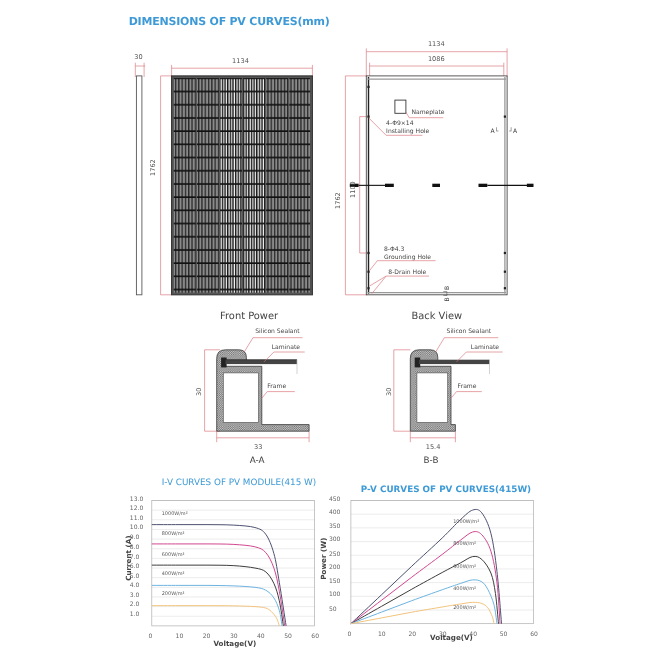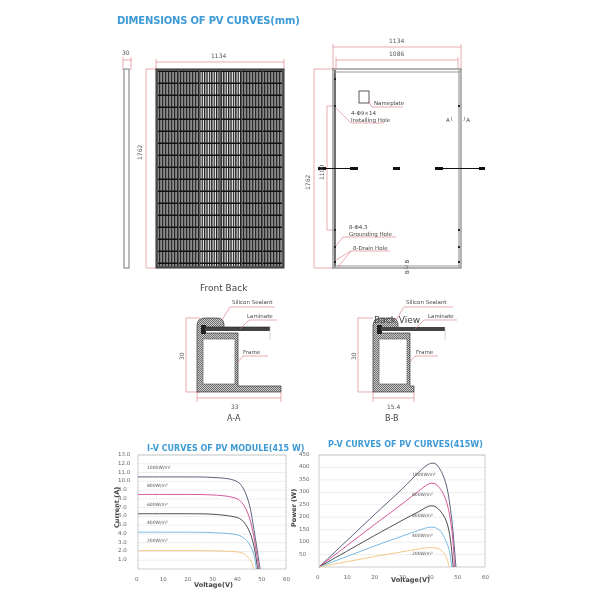--- a/index.html
+++ b/index.html
@@ -197,52 +197,52 @@
         <path d="M319,567 C323.6111111111111,564.3866666666667 337.44444444444446,556.5466666666667 346.6666666666667,551.32 C355.8888888888889,546.0933333333334 365.1111111111111,540.7837037037037 374.3333333333333,535.64 C383.55555555555554,530.4962962962962 394.6222222222222,524.44 402,520.4577777777778 C409.3777777777778,516.4755555555555 413.98888888888894,514.1525925925926 418.6,511.74666666666667 C423.2111111111111,509.3407407407407 426.43888888888887,506.5614814814815 429.66666666666663,506.02222222222224 C432.8944444444444,505.482962962963 435.20000000000005,506.02222222222224 437.9666666666667,508.5111111111111 C440.73333333333335,511 444.19166666666666,515.7703703703703 446.26666666666665,520.9555555555555 C448.34166666666664,526.1407407407407 449.26388888888886,531.9481481481482 450.41666666666663,539.6222222222223 C451.5694444444444,547.2962962962963 452.72222222222223,562.437037037037 453.18333333333334,567" stroke="#3a3a3a"></path>
         <path d="M319,567 C323.6111111111111,565.2577777777777 337.44444444444446,560.031111111111 346.6666666666667,556.5466666666666 C355.8888888888889,553.0622222222222 365.1111111111111,549.4948148148148 374.3333333333333,546.0933333333334 C383.55555555555554,542.6918518518519 394.6222222222222,538.7511111111111 402,536.1377777777777 C409.3777777777778,533.5244444444444 413.98888888888894,531.9066666666666 418.6,530.4133333333333 C423.2111111111111,528.92 426.43888888888887,527.4266666666667 429.66666666666663,527.1777777777778 C432.8944444444444,526.9288888888889 435.66111111111115,527.4681481481481 437.9666666666667,528.92 C440.27222222222224,530.3718518518518 441.65555555555557,532.445925925926 443.5,535.8888888888889 C445.34444444444443,539.3318518518519 447.65,544.3925925925926 449.0333333333333,549.5777777777778 C450.41666666666663,554.762962962963 451.3388888888889,564.0962962962963 451.8,567" stroke="#6ab2e0"></path>
         <path d="M319,567 C323.6111111111111,566.1288888888889 337.44444444444446,563.5155555555556 346.6666666666667,561.7733333333333 C355.8888888888889,560.031111111111 365.1111111111111,558.2059259259258 374.3333333333333,556.5466666666666 C383.55555555555554,554.8874074074074 394.6222222222222,553.0622222222222 402,551.8177777777778 C409.3777777777778,550.5733333333334 413.98888888888894,549.7851851851852 418.6,549.08 C423.2111111111111,548.3748148148148 426.43888888888887,547.6696296296296 429.66666666666663,547.5866666666667 C432.8944444444444,547.5037037037038 435.66111111111115,547.7525925925926 437.9666666666667,548.5822222222222 C440.27222222222224,549.4118518518518 441.8861111111111,550.5318518518518 443.5,552.5644444444445 C445.1138888888889,554.5970370370371 446.72777777777776,558.3718518518519 447.65,560.7777777777778 C448.5722222222222,563.1837037037037 448.80277777777775,565.9629629629629 449.0333333333333,567" stroke="#f2c27a"></path>
       </g>
   </g>
 </svg>
 
 <div class="abs" style="left:122px;top:49px;font-size:6px;color:#555;">30</div>
 <div class="abs" style="left:211px;top:52px;font-size:6px;color:#555;">1134</div>
 <div class="abs" style="left:136px;top:160px;font-size:6px;color:#555;transform:rotate(-90deg);transform-origin:left top;">1762</div>
-<div class="abs" style="left:200px;top:283px;font-size:9px;color:#444;">Front Back</div>
+<div class="abs" style="left:200px;top:283px;font-size:9px;color:#444;">Front Power</div>
 
 <div class="abs" style="left:389px;top:37px;font-size:6px;color:#555;">1134</div>
 <div class="abs" style="left:389px;top:50px;font-size:6px;color:#555;">1086</div>
 <div class="abs" style="left:304px;top:190px;font-size:6px;color:#555;transform:rotate(-90deg);transform-origin:left top;">1762</div>
 <div class="abs" style="left:318px;top:180px;font-size:6px;color:#555;transform:rotate(-90deg);transform-origin:left top;">1100</div>
 <div class="abs" style="left:374px;top:100px;font-size:5.5px;color:#444;">Nameplate</div>
 <div class="abs" style="left:351px;top:110px;font-size:5.5px;color:#444;">4-Φ9×14</div>
 <div class="abs" style="left:351px;top:117px;font-size:5.5px;color:#444;">Installing Hole</div>
 <div class="abs" style="left:349px;top:224px;font-size:5.5px;color:#444;">8-Φ4.3</div>
 <div class="abs" style="left:349px;top:231px;font-size:5.5px;color:#444;">Grounding Hole</div>
 <div class="abs" style="left:353px;top:245px;font-size:5.5px;color:#444;">8-Drain Hole</div>
 <div class="abs" style="left:446px;top:117px;font-size:5.5px;color:#444;">A└</div>
 <div class="abs" style="left:463px;top:117px;font-size:5.5px;color:#444;">┘A</div>
 <div class="abs" style="left:404px;top:274px;font-size:5.5px;color:#444;transform:rotate(-90deg);transform-origin:left top;">B└┘B</div>
-<div class="abs" style="left:374px;top:283px;font-size:9px;color:#444;margin-top:32px;">Back View</div>
+<div class="abs" style="left:374px;top:283px;font-size:9px;color:#444;">Back View</div>
 
 <div class="abs" style="left:232px;top:299px;font-size:5.5px;color:#444;">Silicon Sealant</div>
 <div class="abs" style="left:247px;top:313px;font-size:5.5px;color:#444;">Laminate</div>
 <div class="abs" style="left:243px;top:349px;font-size:5.5px;color:#444;">Frame</div>
 <div class="abs" style="left:178px;top:360px;font-size:6px;color:#555;transform:rotate(-90deg);transform-origin:left top;">30</div>
 <div class="abs" style="left:231px;top:403px;font-size:6px;color:#555;">33</div>
 <div class="abs" style="left:227px;top:414px;font-size:8px;color:#444;">A-A</div>
 
 <div class="abs" style="left:406px;top:299px;font-size:5.5px;color:#444;">Silicon Sealant</div>
 <div class="abs" style="left:428px;top:313px;font-size:5.5px;color:#444;">Laminate</div>
 <div class="abs" style="left:416px;top:349px;font-size:5.5px;color:#444;">Frame</div>
 <div class="abs" style="left:350px;top:360px;font-size:6px;color:#555;transform:rotate(-90deg);transform-origin:left top;">30</div>
 <div class="abs" style="left:387px;top:403px;font-size:6px;color:#555;">15.4</div>
 <div class="abs" style="left:385px;top:414px;font-size:8px;color:#444;">B-B</div>
 
-<div class="abs" style="left:147px;top:444px;font-size:8px;font-weight:bold;color:#3d9ad6;">I-V CURVES OF PV MODULE(415 W)</div>
+<div class="abs" style="left:147px;top:434px;font-size:8px;font-weight:normal;color:#3d9ad6;">I-V CURVES OF PV MODULE(415 W)</div>
 <div class="abs" style="left:194px;top:581px;font-size:6.5px;font-weight:bold;color:#444;">Voltage(V)</div>
 <div class="abs" style="left:113px;top:528px;font-size:6.5px;font-weight:bold;color:#444;transform:rotate(-90deg);transform-origin:left top;">Current (A)</div>
 <div class="abs" style="left:328px;top:440px;font-size:8px;font-weight:bold;color:#3d9ad6;">P-V CURVES OF PV CURVES(415W)</div>
 <div class="abs" style="left:391px;top:576px;font-size:6.5px;font-weight:bold;color:#444;">Voltage(V)</div>
 <div class="abs" style="left:290px;top:527px;font-size:6.5px;font-weight:bold;color:#444;transform:rotate(-90deg);transform-origin:left top;">Power (W)</div>
 
 <div id="chart-text-layer">
     <div class="abs" style="left: 118px; top: 556.231px; font-size: 5.5px; color: rgb(102, 102, 102); white-space: nowrap;">1.0</div>
     <div class="abs" style="left: 118px; top: 547.462px; font-size: 5.5px; color: rgb(102, 102, 102); white-space: nowrap;">2.0</div>
     <div class="abs" style="left: 118px; top: 538.692px; font-size: 5.5px; color: rgb(102, 102, 102); white-space: nowrap;">3.0</div>

